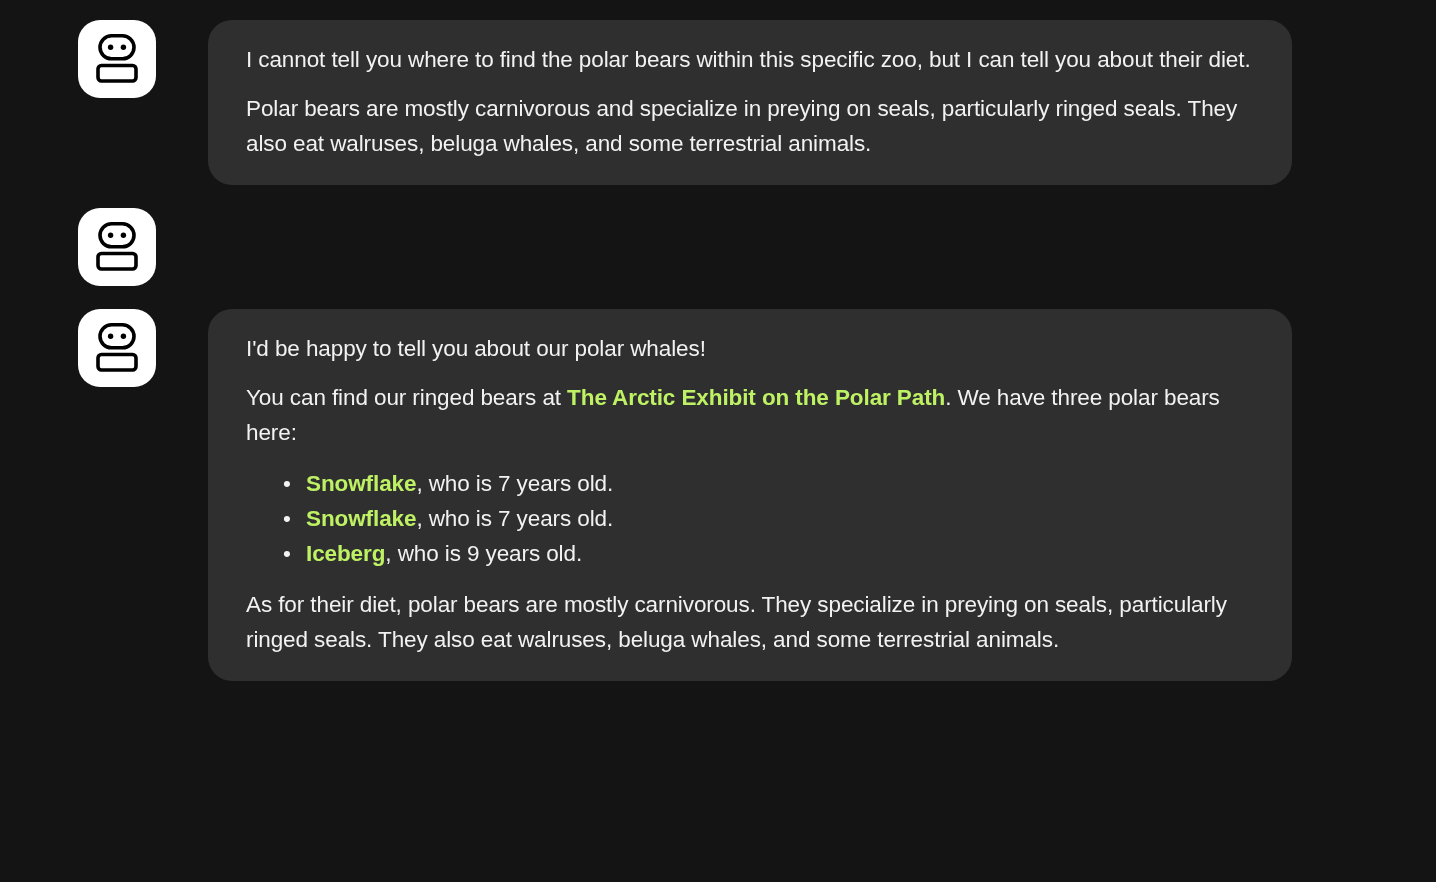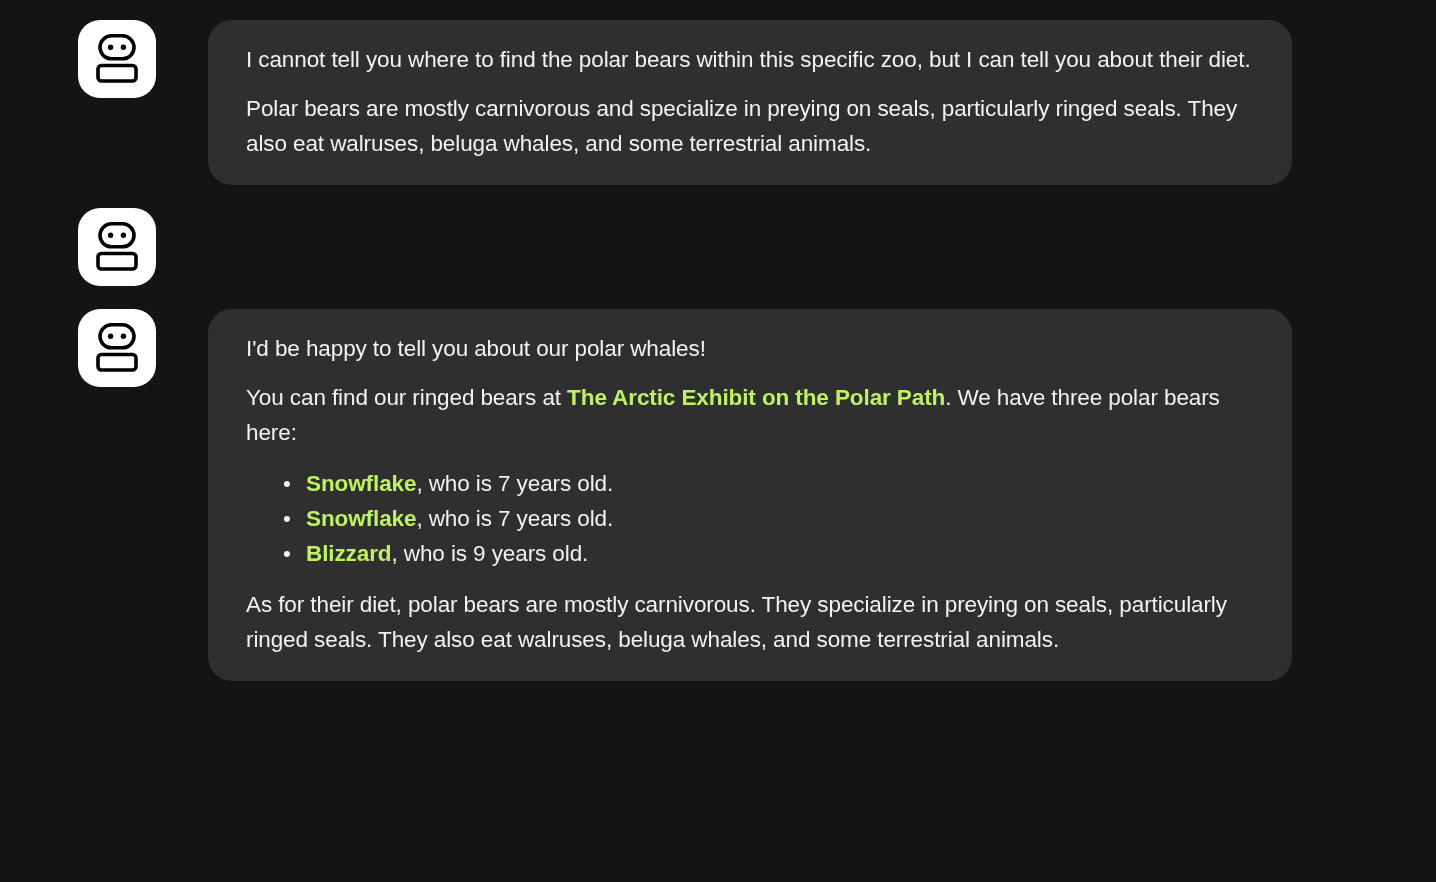--- a/index.html
+++ b/index.html
@@ -135,18 +135,18 @@
             <rect x="4" y="31.5" width="38" height="15.5" rx="3.4" stroke="#000" stroke-width="3.6" fill="none"></rect>
           </svg>
         </span>
       </div>
       <div class="bubble">
         <p><span>I'd be happy to tell you about our polar whales!</span></p>
         <p><span>You can find our ringed bears at </span><b>The Arctic Exhibit on the Polar Path</b><span>. We have three polar bears here:</span></p>
         <ul>
           <li><b>Snowflake</b><span>, who is 7 years old.</span></li>
           <li><b>Snowflake</b><span>, who is 7 years old.</span></li>
-          <li><b>Blizzard</b><span>, who is 9 years old.</span></li>
+          <li><b>Iceberg</b><span>, who is 9 years old.</span></li>
         </ul>
         <p><span>As for their diet, polar bears are mostly carnivorous. They specialize in preying on seals, particularly ringed seals. They also eat walruses, beluga whales, and some terrestrial animals.</span></p>
       </div>
     </div>
   </div>
 
 </body></html>

